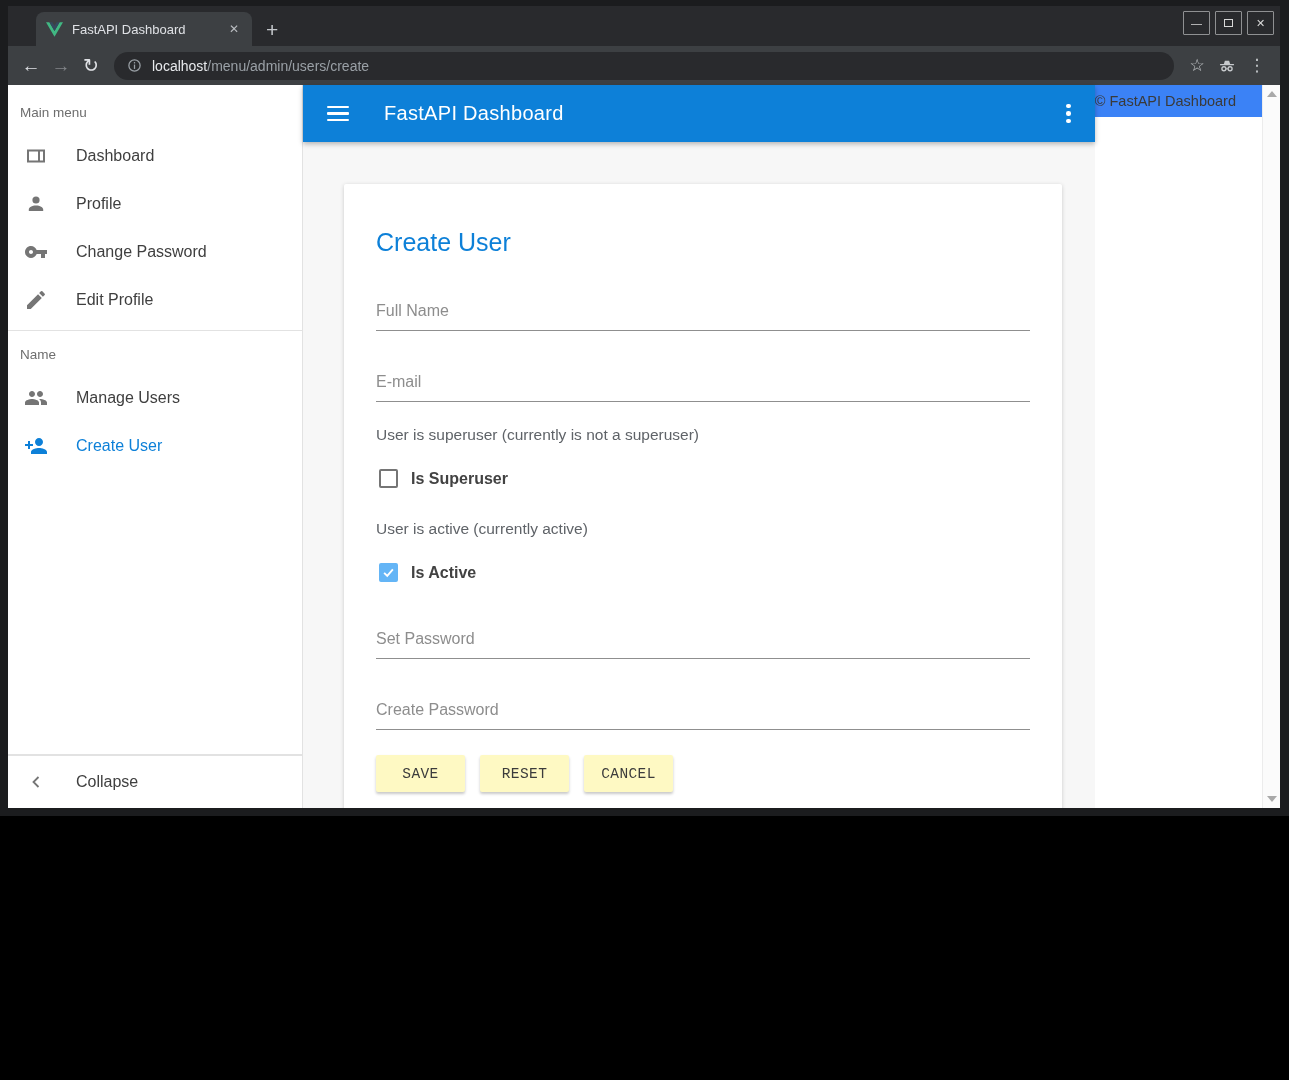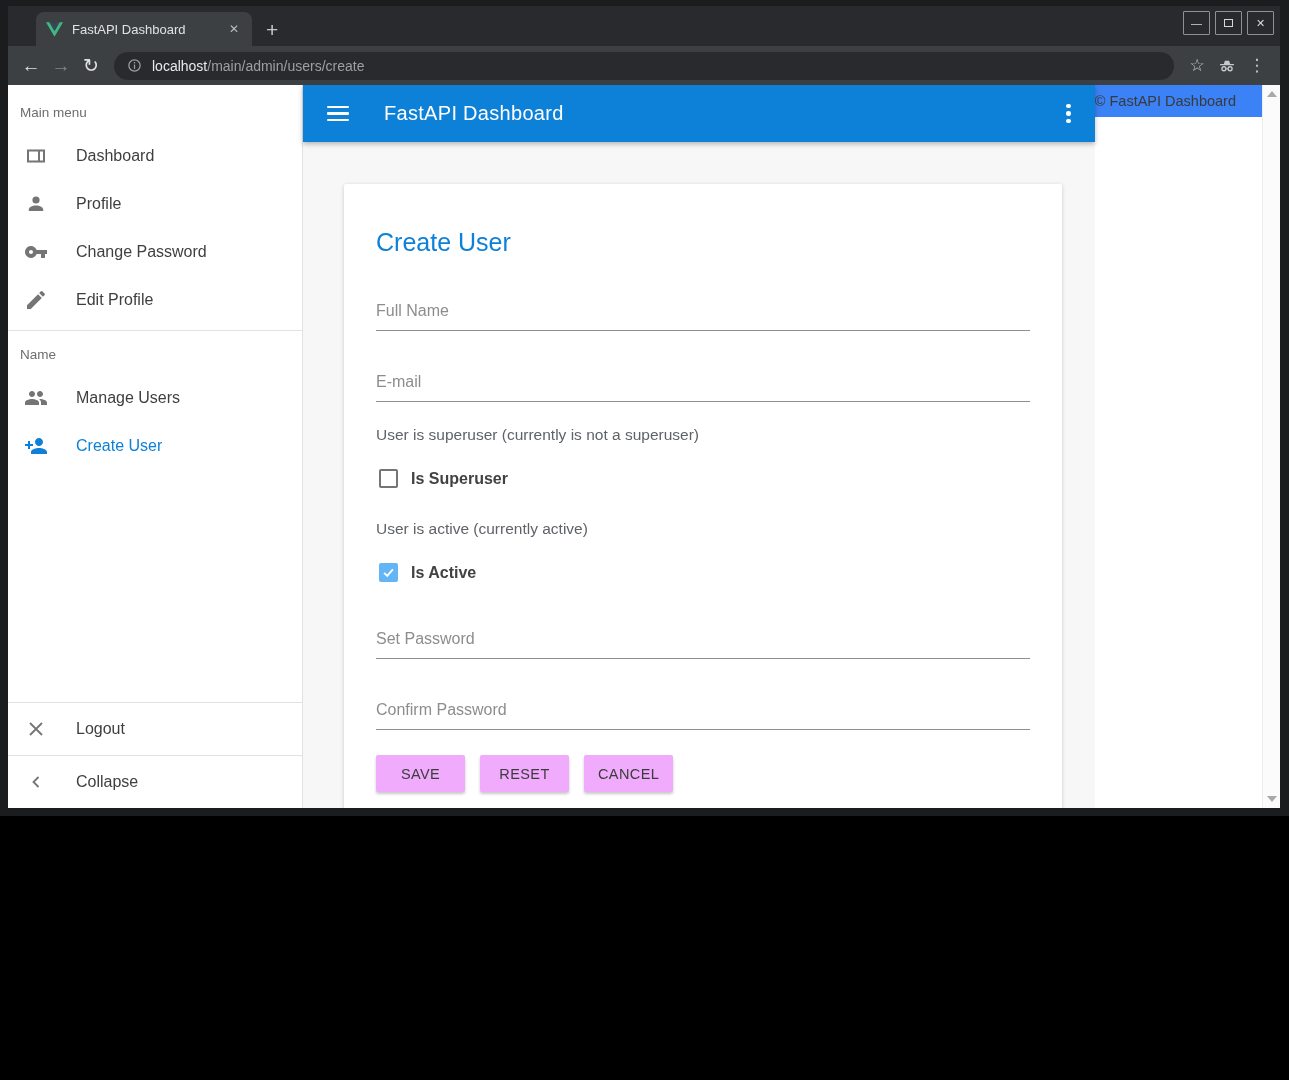--- a/index.html
+++ b/index.html
@@ -77,23 +77,23 @@
   .check-row { margin-top:25px; display:flex; align-items:center; margin-left:3px; cursor:pointer; }
   .checkbox { width:19px; height:19px; border:2px solid #757575; border-radius:2px; flex:none;
               display:flex; align-items:center; justify-content:center; background:#fff; }
   .checkbox.checked { background:#64b5f6; border-color:#64b5f6; }
   .checkbox svg { width:15px; height:15px; display:none; }
   .checkbox.checked svg { display:block; }
   .check-label { margin-left:13px; font-size:16px; color:#424242;font-weight:bold; }
   .gap-lg { margin-top:48px; }
 
   .btn-row { margin-top:25px; display:flex; }
-  .btn { min-width:89px; height:37px; background:#f0abfc; border:none; border-radius:2px;
+  .btn { min-width:89px; height:37px; background:#fef9c3; border:none; border-radius:2px;
          box-shadow:0 2px 3px rgba(0,0,0,0.22); color:#3c3c3c; font-size:14.5px; font-weight:500;
-         font-family:Liberation Sans, sans-serif; letter-spacing:.4px; margin-right:15px;
+         font-family:Liberation Mono, monospace; letter-spacing:.4px; margin-right:15px;
          cursor:pointer; padding:0 14px; }
 
   .page-footer { height:32px; background:#3b82f6; flex:none; display:flex; align-items:center;
                  justify-content:flex-end; padding-right:26px; font-size:14.5px; color:#3a3a3a; }
 
   
   .scrollbar { width:18px; flex:none; background:#fbfbfb; border-left:1px solid #ececec;
                display:flex; flex-direction:column; align-items:center; justify-content:space-between;
                padding:6px 0; }
   .arrow-up { width:0; height:0; border-left:5px solid transparent; border-right:5px solid transparent;
@@ -130,21 +130,21 @@
   <div class="toolbar">
     <span class="navbtn">←</span>
     <span class="navbtn dim">→</span>
     <span class="navbtn">↻</span>
     <div class="urlbar">
       <svg class="url-info" viewBox="0 0 24 24">
         <path fill="none" stroke="currentColor" stroke-width="2" d="M12 3a9 9 0 1 0 0 18 9 9 0 0 0 0-18z"></path>
         <rect x="11" y="10.5" width="2" height="7" fill="currentColor"></rect>
         <rect x="11" y="6.5" width="2" height="2.2" fill="currentColor"></rect>
       </svg>
-      <span class="url-text"><span class="url-host">localhost</span><span class="url-path">/main/admin/users/create</span></span>
+      <span class="url-text"><span class="url-host">localhost</span><span class="url-path">/menu/admin/users/create</span></span>
     </div>
     <span class="chromebtn star">☆</span>
     <span class="chromebtn">
       <svg width="20" height="20" viewBox="0 0 24 24">
         <path d="M8.2 9.6 9.5 5.8h5L15.8 9.6z"></path>
         <rect x="3.5" y="9.6" width="17" height="1.6" rx="0.8"></rect>
         <circle cx="8.3" cy="15.3" r="2.4" fill="none" stroke="currentColor" stroke-width="1.6"></circle>
         <circle cx="15.7" cy="15.3" r="2.4" fill="none" stroke="currentColor" stroke-width="1.6"></circle>
         <path d="M10.7 14.8h2.6v1.2h-2.6z"></path>
       </svg>
@@ -215,28 +215,20 @@
                   <path d="M15 12c2.21 0 4-1.79 4-4s-1.79-4-4-4-4 1.79-4 4 1.79 4 4 4zm-9-2V7H4v3H1v2h3v3h2v-3h3v-2H6zm9 4c-2.67 0-8 1.34-8 4v2h16v-2c0-2.66-5.33-4-8-4z"></path>
                 </svg>
             </span>
             <span class="nav-label">Create User</span>
           </div>
 
           <div class="sb-spacer"></div>
 
           <div class="sb-bottom">
             <div class="sb-divider" style="margin:0;"></div>
-            <div class="nav-item">
-              <span class="nav-icon">
-                <svg viewBox="0 0 24 24">
-                    <path fill="none" stroke="currentColor" stroke-width="1.8" d="M6 6l12 12M18 6L6 18"></path>
-                  </svg>
-              </span>
-              <span class="nav-label">Logout</span>
-            </div>
             <div class="sb-divider" style="margin:0;"></div>
             <div class="nav-item">
               <span class="nav-icon">
                 <svg viewBox="0 0 24 24">
                     <path fill="none" stroke="currentColor" stroke-width="1.8" d="M14.5 7 9.5 12l5 5"></path>
                   </svg>
               </span>
               <span class="nav-label">Collapse</span>
             </div>
           </div>
@@ -276,21 +268,21 @@
               <div class="check-row">
                 <span class="checkbox checked">
                   <svg viewBox="0 0 24 24">
                       <path fill="none" stroke="#ffffff" stroke-width="3" d="M5 12.5 10 17.5 19 7"></path>
                     </svg>
                 </span>
                 <span class="check-label">Is Active</span>
               </div>
 
               <div class="field gap-lg">Set Password</div>
-              <div class="field" style="margin-top:42px;">Confirm Password</div>
+              <div class="field" style="margin-top:42px;">Create Password</div>
 
               <div class="btn-row">
                 <button class="btn">SAVE</button>
                 <button class="btn">RESET</button>
                 <button class="btn">CANCEL</button>
               </div>
             </div>
           </div>
         </main>
       </div>

